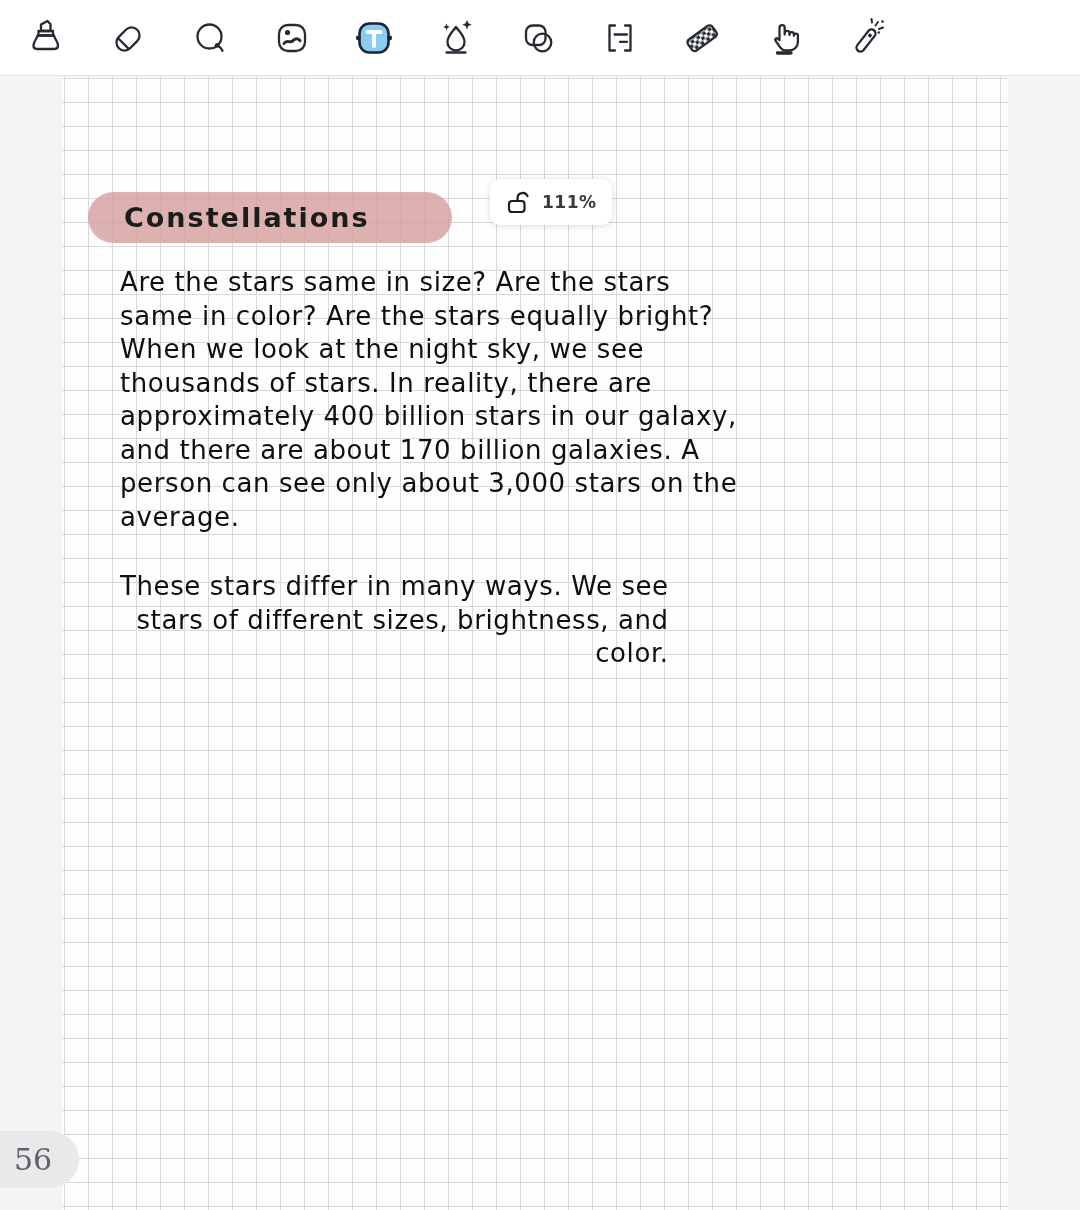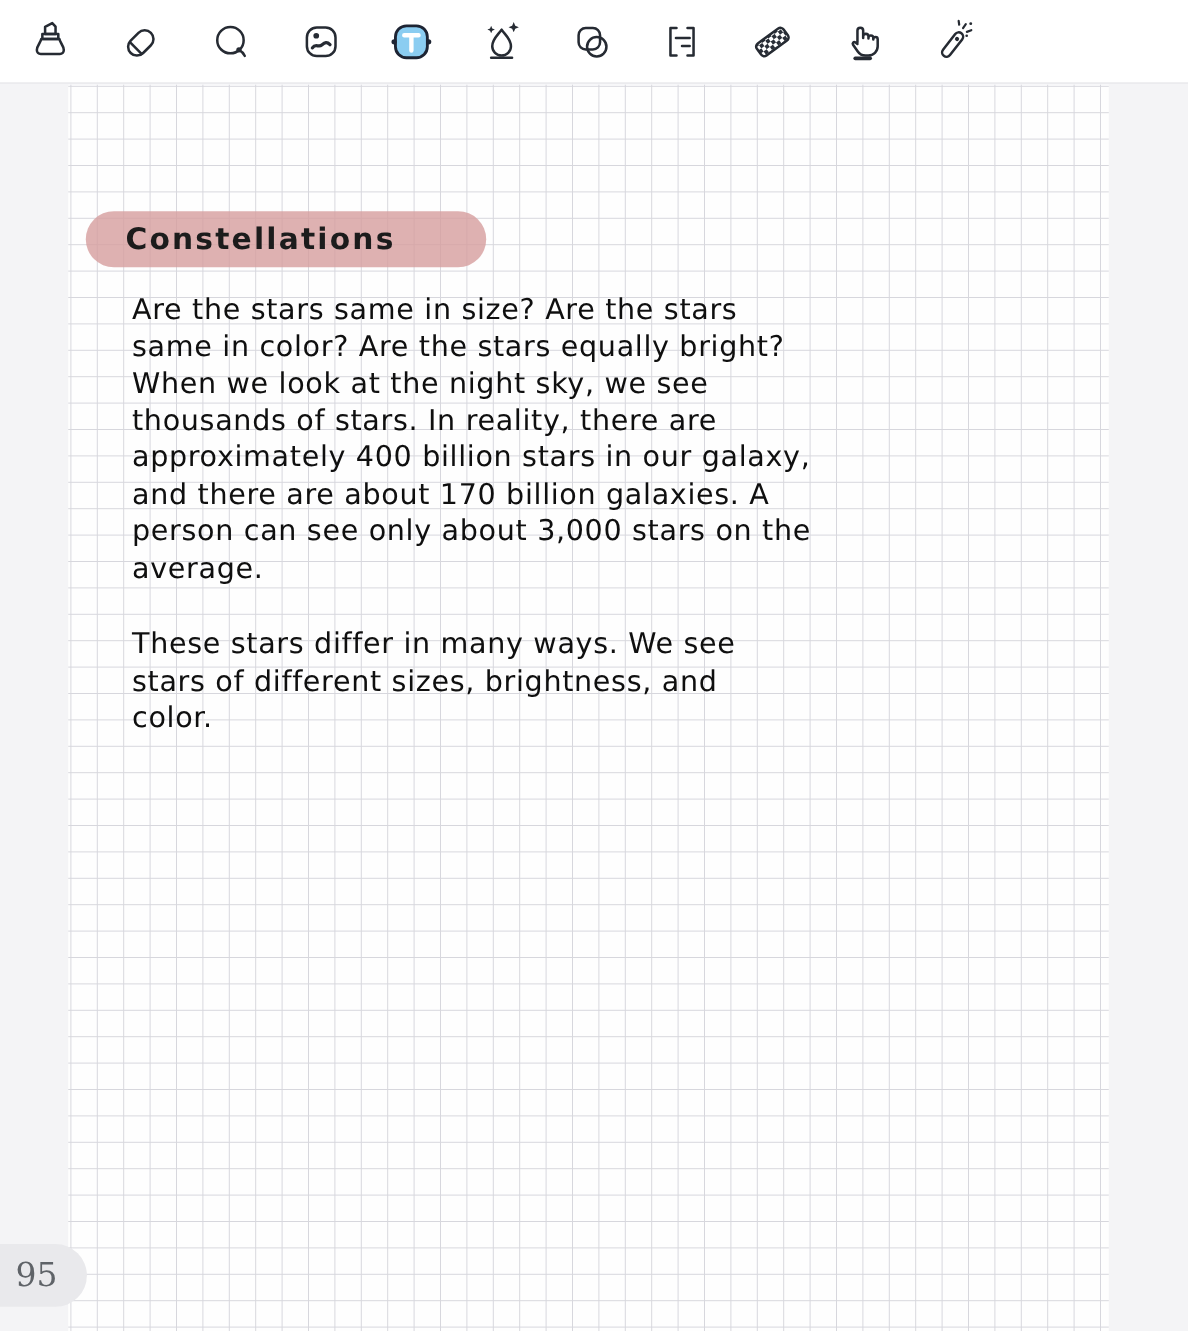--- a/index.html
+++ b/index.html
@@ -41,21 +41,21 @@
     background-color:#fefefe;
     background-image:
       linear-gradient(to right, #d7d7dd 1px, transparent 1px),
       linear-gradient(to bottom, #d7d7dd 1px, transparent 1px);
     background-size:24px 24px;
     background-position:2px 1px;
   }
 
   
   .title-pill {
-    position:absolute; left:16px; top:115px;
+    position:absolute; left:26px; top:115px;
     width:364px; height:51px;
     border-radius:26px;
     background:rgba(214,157,157,0.80);
     display:flex; align-items:center;
     cursor:pointer;
   }
   .title-pill span {
     padding-left:36px;
     font-size:27px; font-weight:700; letter-spacing:2px;
     color:#1c1c1c;
@@ -77,21 +77,21 @@
   
   .note-text {
     position:absolute; left:58px;
     font-size:26px; font-weight:400; letter-spacing:0.6px;
     line-height:33.5px;
     color:#0f0f0f;
     white-space:pre-line;
     cursor:text;
   }
   .para-1 { top:189px; }
-  .para-2 { top:493px; }
+  .para-2 { top:493px;text-align:right; }
 
   
   .page-badge {
     position:absolute; left:-28px; top:1131px;
     height:57px;
     border-radius:29px;
     background:#e9e9ec;
     display:flex; align-items:center;
     padding:0 27px 0 42px;
     color:#5f6368;
@@ -213,31 +213,38 @@
 <div class="canvas">
   <div class="margin-strip margin-left"></div>
   <div class="margin-strip margin-right"></div>
 
   <div class="page">
 
     <div class="title-pill">
       <span>Constellations</span>
     </div>
 
+    <div class="zoom-badge">
+      <svg viewBox="0 0 27 27">
+        <rect x="4" y="12" width="15.5" height="11" rx="3" fill="none" stroke="#1d1d1d" stroke-width="2.2"></rect>
+        <path d="M12.5 12 V9.2 a5.2 5.2 0 0 1 10 -2" fill="none" stroke="#1d1d1d" stroke-width="2.2" stroke-linecap="round"></path>
+      </svg>
+      <span class="pct">111%</span>
+    </div>
 
     <div class="note-text para-1">Are the stars same in size? Are the stars
 same in color? Are the stars equally bright?
 When we look at the night sky, we see
 thousands of stars. In reality, there are
 approximately 400 billion stars in our galaxy,
 and there are about 170 billion galaxies. A
 person can see only about 3,000 stars on the
 average.</div>
     <div class="note-text para-2">These stars differ in many ways. We see
 stars of different sizes, brightness, and
 color.</div>
 
   </div>
 </div>
 
 <div class="page-badge">
-  <span>95</span>
+  <span>56</span>
 </div>
 
 </body></html>

